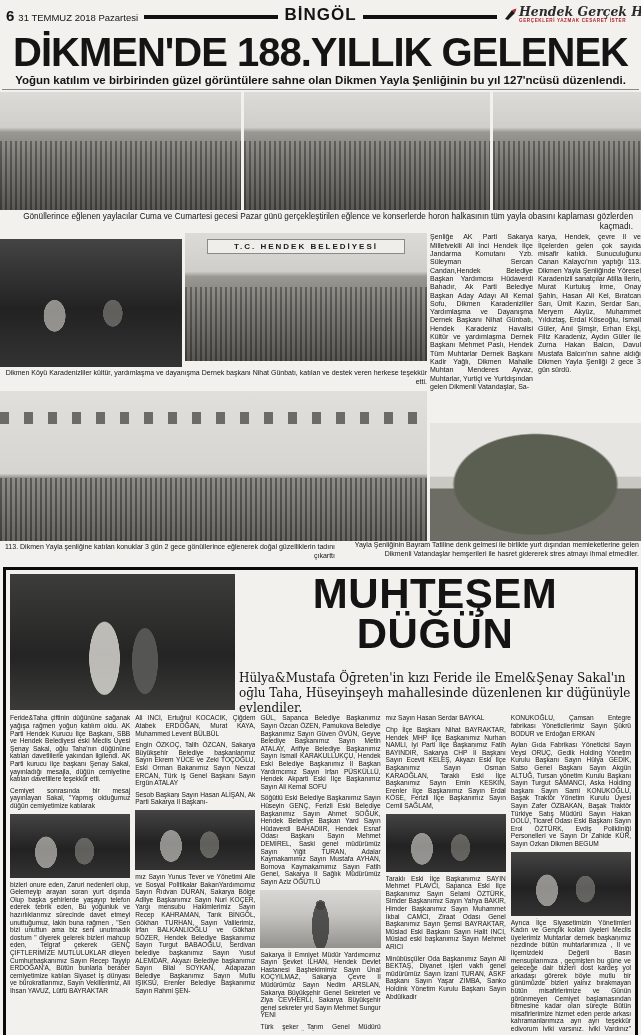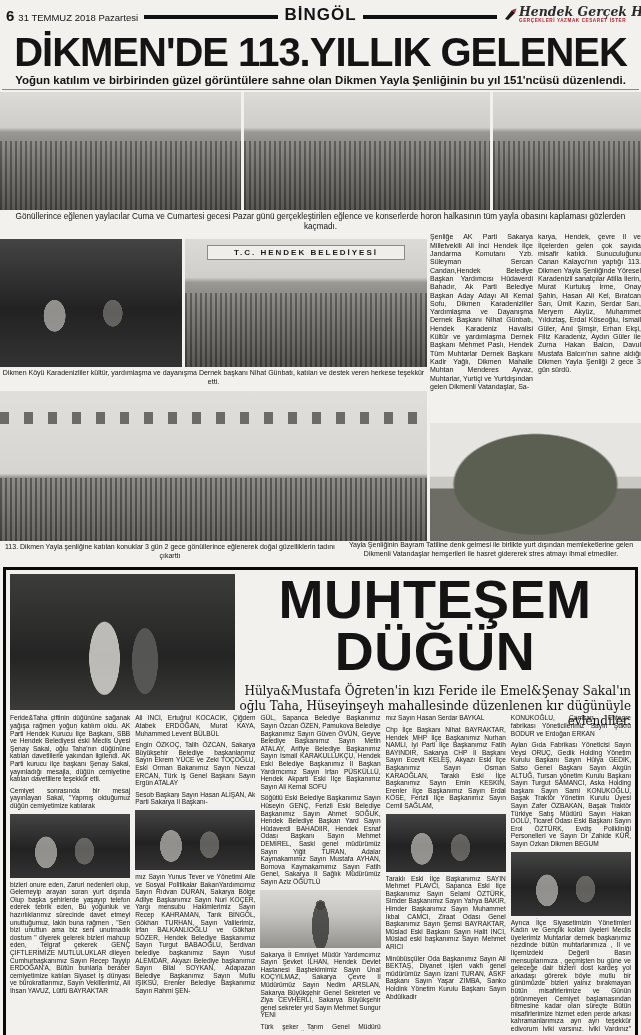--- a/index.html
+++ b/index.html
@@ -44,34 +44,34 @@
     background:radial-gradient(26px 62px at 42% 62%,rgba(238,236,230,.75) 0 58%,transparent 60%),
                radial-gradient(22px 56px at 60% 64%,rgba(90,90,88,.9) 0 58%,transparent 60%);}
   .ph-man{background:linear-gradient(180deg,#d8d7d3 0%,#c6c5c1 40%,#94928d 100%);}
   .ph-man::after{content:"";position:absolute;inset:0;
     background:radial-gradient(14px 40px at 50% 62%,rgba(60,60,58,.85) 0 60%,transparent 62%),
                radial-gradient(8px 8px at 50% 26%,rgba(80,78,74,.9) 0 60%,transparent 62%);}
   .banner{position:absolute;top:6px;left:9%;right:9%;background:#efeeea;color:#1c1c1c;border:1px solid #8a8a86;
     font-size:8px;font-weight:bold;text-align:center;letter-spacing:2px;padding:2px 0;}
   .strip{display:flex;gap:3px;height:118px;margin:2px 0 0;}
   
-  .caption{font-size:8.2px;text-align:center;margin:2px 8px;line-height:1.2;}
+  .caption{font-size:8.2px;text-align:right;margin:2px 8px;line-height:1.2;}
   .caption-sm{font-size:7px;line-height:1.2;}
   
   .midzone{position:relative;height:332px;margin-top:1px;}
   .abs{position:absolute;}
   .minicols{display:flex;gap:5px;}
   .minicol{width:103px;font-size:7px;line-height:8.3px;text-align:justify;}
   
   .wedbox{margin:2px 3px 0;border:3px solid #0a0a0a;height:473px;box-sizing:border-box;
           padding:4px;background:#f2f1ee;}
   .wed-top{display:flex;gap:4px;height:136px;}
   .wed-right{flex:1;display:flex;flex-direction:column;}
-  .wed-headline{font-size:54px;font-weight:bold;text-align:center;line-height:.95;letter-spacing:.5px;}
-  .wed-subhead{font-size:12px;text-align:right;line-height:1.25;margin-top:7px;font-family:"DejaVu Serif", serif;}
+  .wed-headline{font-size:42px;font-weight:bold;text-align:center;line-height:.95;letter-spacing:.5px;}
+  .wed-subhead{font-size:12px;text-align:left;line-height:1.25;margin-top:17px;font-family:"DejaVu Serif", serif;}
   .wed-strip{display:flex;gap:3px;height:50px;margin-top:auto;}
   .wed-cols{display:flex;gap:5px;margin-top:4px;height:317px;overflow:hidden;}
   .wed-col{flex:1;font-size:6.6px;line-height:7.6px;text-align:justify;overflow:hidden;}
   .wed-col p{margin:0 0 4px;}
   .colph{width:100%;margin:1px 0 3px;}
 </style>
 </head>
 <body>
 
 <div class="page">
@@ -91,33 +91,33 @@
             <path d="M9 3 L12 6 L13.5 1.5 Z" fill="#b3202a"></path>
           </svg>
       </span>
       <span class="masthead-txt">
         <span class="masthead-name">Hendek Gerçek Haber</span>
         <span class="masthead-tag">GERÇEKLERİ YAZMAK CESARET İSTER</span>
       </span>
     </div>
   </div>
 
-  <div class="headline">DİKMEN'DE 113.YILLIK GELENEK</div>
-  <div class="subhead">Yoğun katılım ve birbirinden güzel görüntülere sahne olan Dikmen Yayla Şenliğinin bu yıl 151'ncüsü düzenlendi.</div>
+  <div class="headline">DİKMEN'DE 188.YILLIK GELENEK</div>
+  <div class="subhead">Yoğun katılım ve birbirinden güzel görüntülere sahne olan Dikmen Yayla Şenliğinin bu yıl 127'ncüsü düzenlendi.</div>
 
   <div class="strip">
     <div class="ph ph-crowd" style="flex:1.63"></div>
     <div class="ph ph-crowd" style="flex:1.66"></div>
     <div class="ph ph-crowd" style="flex:1"></div>
   </div>
   <div class="caption">Gönüllerince eğlenen yaylacılar Cuma ve Cumartesi gecesi Pazar günü gerçekleştirilen eğlence ve konserlerde horon halkasının tüm yayla obasını kaplaması gözlerden kaçmadı.</div>
 
   <div class="midzone">
     <div class="abs ph ph-dark" style="left:0;top:6px;width:182px;height:128px;"></div>
-    <div class="abs ph ph-crowd" style="left:185px;top:6px;width:242px;height:128px;">
+    <div class="abs ph ph-crowd" style="left:185px;top:0;width:242px;height:128px;">
       <div class="banner">T.C. HENDEK BELEDİYESİ</div>
     </div>
     <div class="abs minicols" style="left:430px;top:0;width:211px;height:184px;overflow:hidden;">
       <div class="minicol">Şenliğe AK Parti Sakarya Milletvekili Ali İnci Hendek İlçe Jandarma Komutanı Yzb. Süleyman Sercan Candan,Hendek Belediye Başkan Yardımcısı Hüdaverdi Bahadır, Ak Parti Belediye Başkan Aday Adayı Ali Kemal Sofu, Dikmen Karadenizliler Yardımlaşma ve Dayanışma Dernek Başkanı Nihat Günbatı, Hendek Karadeniz Havalisi Kültür ve yardımlaşma Dernek Başkanı Mehmet Paslı, Hendek Tüm Muhtarlar Dernek Başkanı Kadir Yağlı, Dikmen Mahalle Muhtarı Menderes Ayvaz, Muhtarlar, Yurtiçi ve Yurtdışından gelen Dikmenli Vatandaşlar, Sa-</div>
       <div class="minicol">karya, Hendek, çevre İl ve İlçelerden gelen çok sayıda misafir katıldı. Sunuculuğunu Canan Kalaycı'nın yaptığı 113. Dikmen Yayla Şenliğinde Yöresel Karadenizli sanatçılar Atilla İlerin, Murat Kurtuluş İrme, Onay Şahin, Hasan Ali Kel, Bıratcan Sarı, Ümit Kazın, Serdar Sarı, Meryem Akyüz, Muhammet Yıldıztaş, Erdal Köseoğlu, İsmail Güler, Anıl Şimşir, Erhan Ekşi, Filiz Karadeniz, Aydın Güler ile Zurna Hakan Balcın, Davul Mustafa Balcın'nın sahne aldığı Dikmen Yayla Şenliği 2 gece 3 gün sürdü.</div>
     </div>
     <div class="abs caption caption-sm" style="left:0;top:136px;width:427px;margin:0;">Dikmen Köyü Karadenizliler kültür, yardımlaşma ve dayanışma Dernek başkanı Nihat Günbatı, katılan ve destek veren herkese teşekkür etti.</div>
     <div class="abs ph ph-flags" style="left:0;top:158px;width:427px;height:150px;"></div>
     <div class="abs ph ph-hill" style="left:430px;top:190px;width:211px;height:118px;"></div>
     <div class="abs caption caption-sm" style="left:5px;top:310px;width:330px;margin:0;">113. Dikmen Yayla şenliğine katılan konuklar 3 gün 2 gece gönüllerince eğlenerek doğal güzelliklerin tadını çıkarttı</div>

